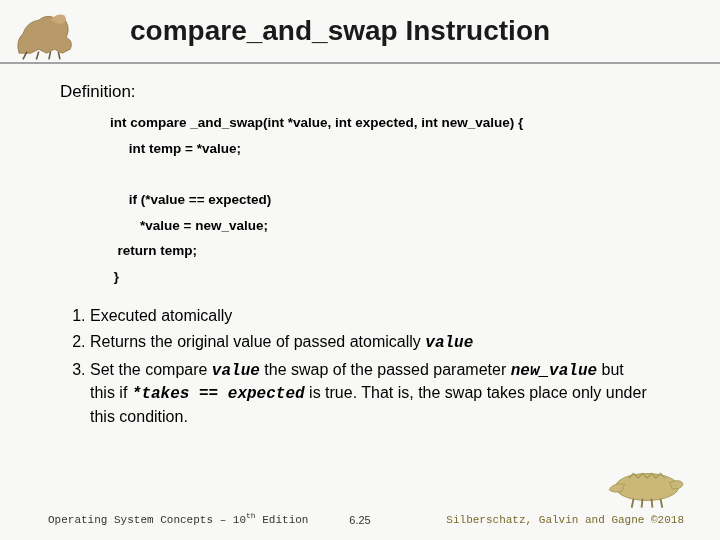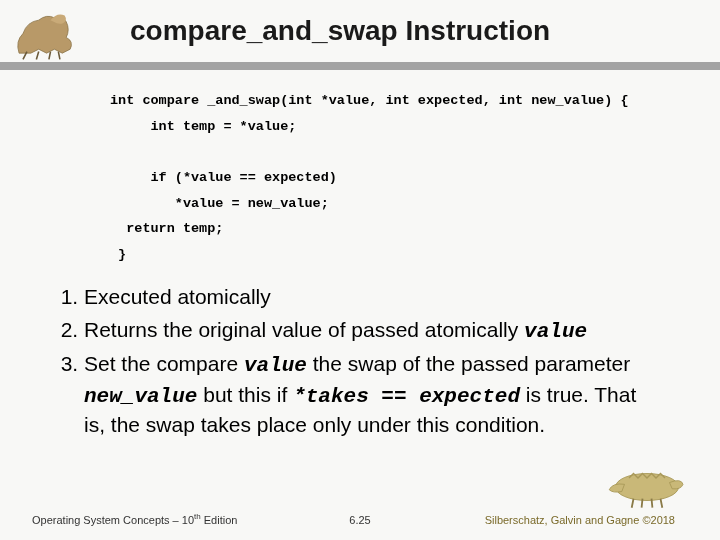--- a/index.html
+++ b/index.html
@@ -7,21 +7,21 @@
     padding: 0;
     width: 720px;
     height: 540px;
     font-family: Arial, Helvetica, sans-serif;
     background: #f8f8f6;
     position: relative;
     overflow: hidden;
   }
   .header {
     height: 62px;
-    border-bottom: 8px solid #a3a3a3;
+    border-bottom: 2px solid #a3a3a3;
     position: relative;
     display: flex;
     align-items: center;
   }
   .dino-left {
     position: absolute;
     left: 8px;
     top: 6px;
     width: 85px;
     height: 55px;
@@ -33,67 +33,69 @@
     margin-left: 130px;
   }
   .content {
     padding: 18px 60px 0 60px;
   }
   .definition-label {
     font-size: 17px;
     margin-bottom: 8px;
   }
   .code-block {
-    font-family: Liberation Mono, monospace;
+    font-family: Liberation Sans, sans-serif;
     font-size: 13.5px;
     font-weight: bold;
     line-height: 1.9;
     margin-left: 50px;
     margin-bottom: 16px;
     white-space: pre;
   }
   .list {
-    margin: 2px;
+    margin: 8px;
     padding-left: 22px;
-    font-size: 21px;
+    font-size: 16px;
     line-height: 1.35;
   }
   .list li {
     margin-bottom: 4px;
   }
   .mono {
     font-family: "Courier New", monospace;
     font-weight: bold;
     font-style: italic;
   }
   .footer {
     position: absolute;
     bottom: 14px;
     left: 0;
     width: 720px;
     font-size: 11px;
     color: #333;
   }
   .footer-left {
     position: absolute;
-    left: 32px;
+    left: 48px;
     bottom: 0;
+    font-family: Liberation Mono, monospace;
   }
   .footer-center {
     position: absolute;
     left: 50%;
     transform: translateX(-50%);
     bottom: 0;
     margin-top: 40px;
   }
   .footer-right {
     position: absolute;
-    right: 45px;
+    right: 36px;
     bottom: 0;
     color: #7a6a2a;
+    font-family: Liberation Mono, monospace;
   }
   .dino-right {
     position: absolute;
     right: 28px;
     bottom: 30px;
     width: 90px;
     height: 55px;
   }
   sup { font-size: 8px; }
 </style>
@@ -103,20 +105,21 @@
 <div class="header">
   <svg class="dino-left" viewBox="0 0 100 70">
     <path d="M10 60 Q5 45 15 35 Q20 20 35 18 Q45 10 55 15 Q65 12 70 20 Q75 30 70 40 Q80 45 75 55 L65 60 L55 55 L45 60 L35 55 L25 60 Z" fill="#b89968" stroke="#8a7348" stroke-width="1"></path>
     <path d="M50 18 Q58 8 68 12 Q72 18 66 22 Q60 24 54 20 Z" fill="#c9aa78"></path>
     <path d="M20 58 L15 68 M35 58 L32 68 M50 58 L48 68 M60 58 L62 68" stroke="#6b5a3a" stroke-width="2"></path>
   </svg>
   <div class="title">compare_and_swap Instruction</div>
 </div>
 
 <div class="content">
+  <div class="definition-label">Definition:</div>
 
   <div class="code-block"><span>int compare _and_swap(int *value, int expected, int new_value) {</span>
 <span>     int temp = *value;</span>
 <span></span>
 <span>     if (*value == expected)</span>
 <span>        *value = new_value;</span>
 <span>  return temp;</span>
 <span> }</span></div>
 
   <ol class="list">

